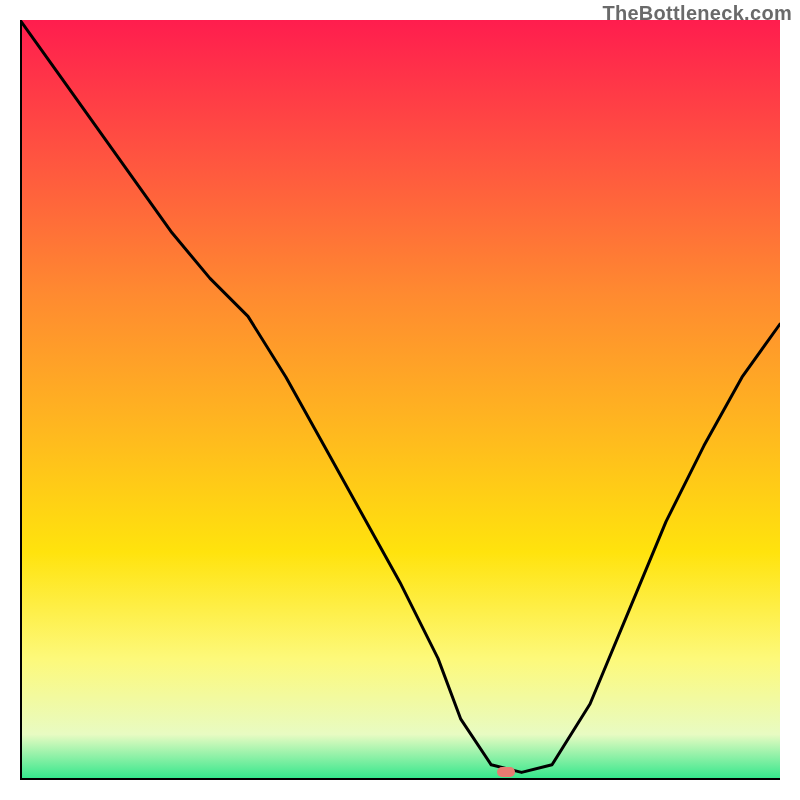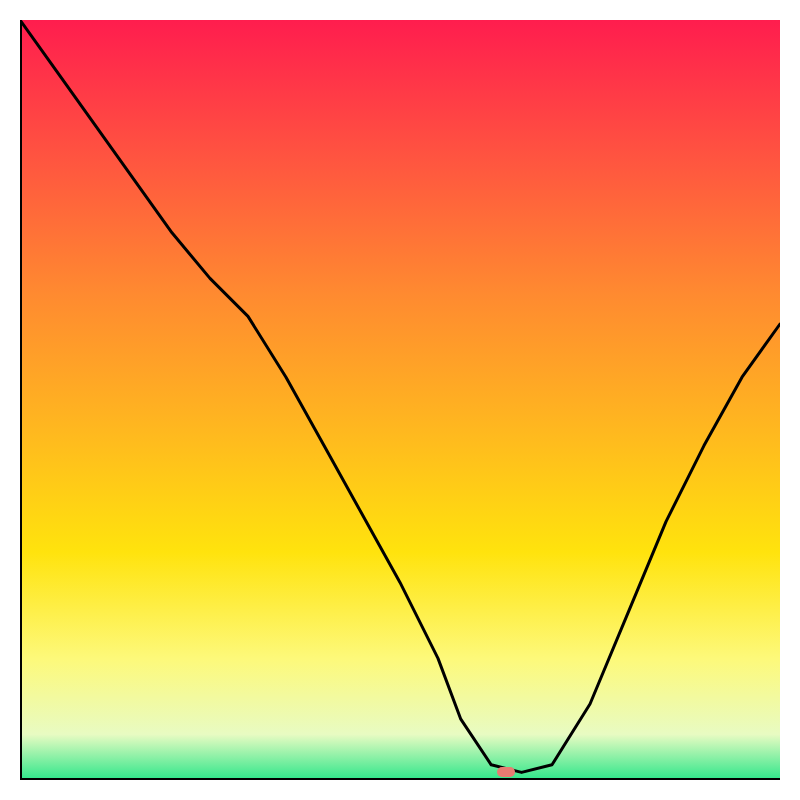--- a/index.html
+++ b/index.html
@@ -54,20 +54,21 @@
     border-radius: 5px;
     background: #e87b72;
     transform: translate(-50%, -50%);
   }
 </style>
 </head>
 <body>
 
 <div class="chart-container">
 
+  <div class="watermark">TheBottleneck.com</div>
 
   <svg class="plot-svg" viewBox="0 0 760 760" preserveAspectRatio="none">
     <defs>
       <linearGradient id="bg-grad" x1="0" y1="0" x2="0" y2="1">
         <stop id="g0" offset="0%" stop-color="#ff1d4e"></stop>
         <stop id="g1" offset="18%" stop-color="#ff5440"></stop>
         <stop id="g2" offset="36%" stop-color="#ff8a30"></stop>
         <stop id="g3" offset="54%" stop-color="#ffb81f"></stop>
         <stop id="g4" offset="70%" stop-color="#ffe30d"></stop>
         <stop id="g5" offset="84%" stop-color="#fdf97a"></stop>

